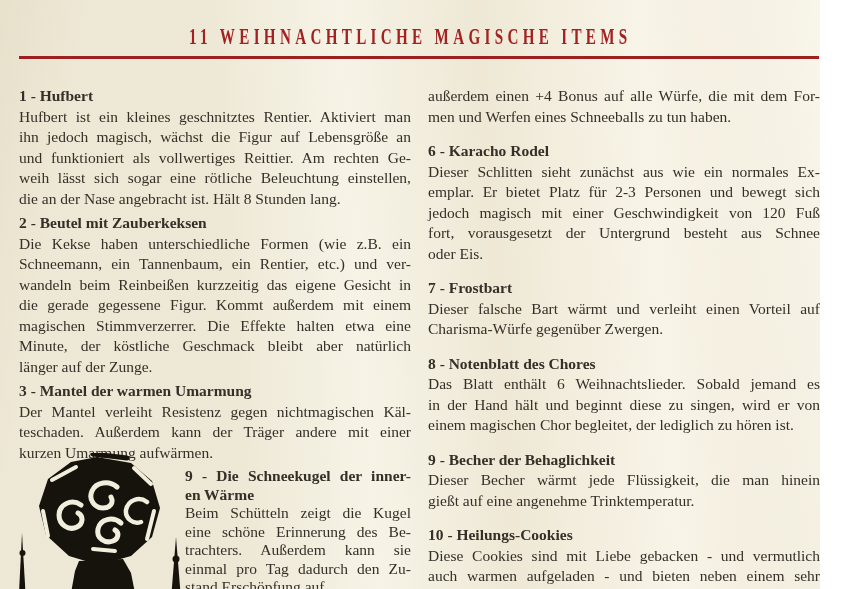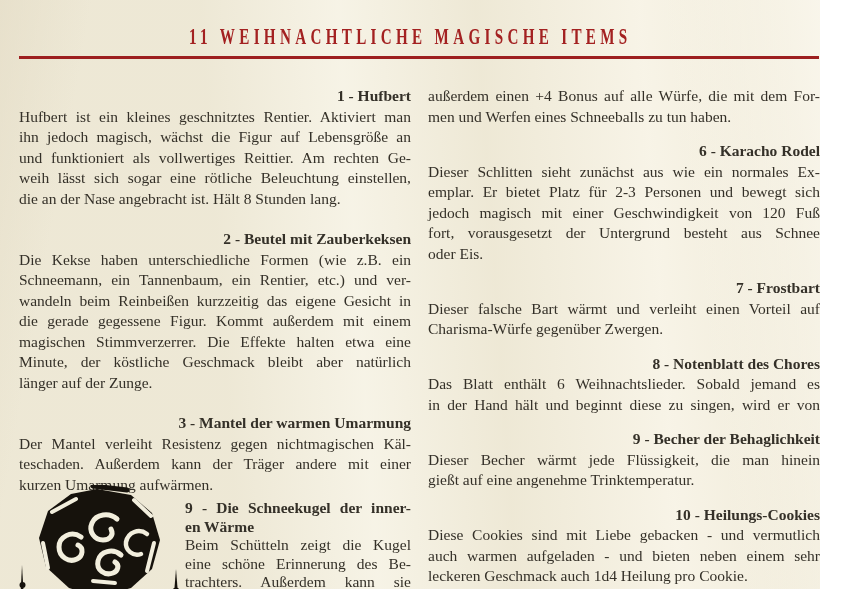--- a/index.html
+++ b/index.html
@@ -22,22 +22,22 @@
     font-size:21px;
     letter-spacing:6px;
     white-space:nowrap;
     color:#a32121;
     transform:scale(0.72,1.12);
   }
   .rule { width:800px; height:3px; background:#9d1f1f; margin:7px 0 0 19px; }
   .columns { display:flex; margin-top:27px; padding-left:19px; }
   .col { width:393px; font-size:15.5px; line-height:20.5px; }
   .col-left { margin-right:17px; }
-  .heading { font-weight:bold;text-align:right; }
-  .mt8 { margin-top:20px; }
+  .heading { font-weight:bold; }
+  .mt8 { margin-top:4px; }
   .mt10 { margin-top:14px; }
   .tline { text-align:justify; text-align-last:justify; }
   .tline.tline-last { text-align-last:left; }
   .item4-row { display:flex; margin-top:4px; }
   .illu { flex:none; width:162px; height:140px; margin-top:-14px; }
   .item4-text { width:226px; padding-left:4px; line-height:18.5px; }
   .heading-lines .tline { font-weight:bold; }
 </style>
 </head>
 <body>
@@ -144,20 +144,21 @@
         <div>
             <div class="tline">Dieser falsche Bart wärmt und verleiht einen Vorteil auf</div>
             <div class="tline tline-last">Charisma-Würfe gegenüber Zwergen.</div>
           </div>
       </div>
       <div class="mt10">
         <div class="heading">8 - Notenblatt des Chores</div>
         <div>
             <div class="tline">Das Blatt enthält 6 Weihnachtslieder. Sobald jemand es</div>
             <div class="tline">in der Hand hält und beginnt diese zu singen, wird er von</div>
+            <div class="tline tline-last">einem magischen Chor begleitet, der lediglich zu hören ist.</div>
           </div>
       </div>
       <div class="mt10">
         <div class="heading">9 - Becher der Behaglichkeit</div>
         <div>
             <div class="tline">Dieser Becher wärmt jede Flüssigkeit, die man hinein</div>
             <div class="tline tline-last">gießt auf eine angenehme Trinktemperatur.</div>
           </div>
       </div>
       <div class="mt10">

